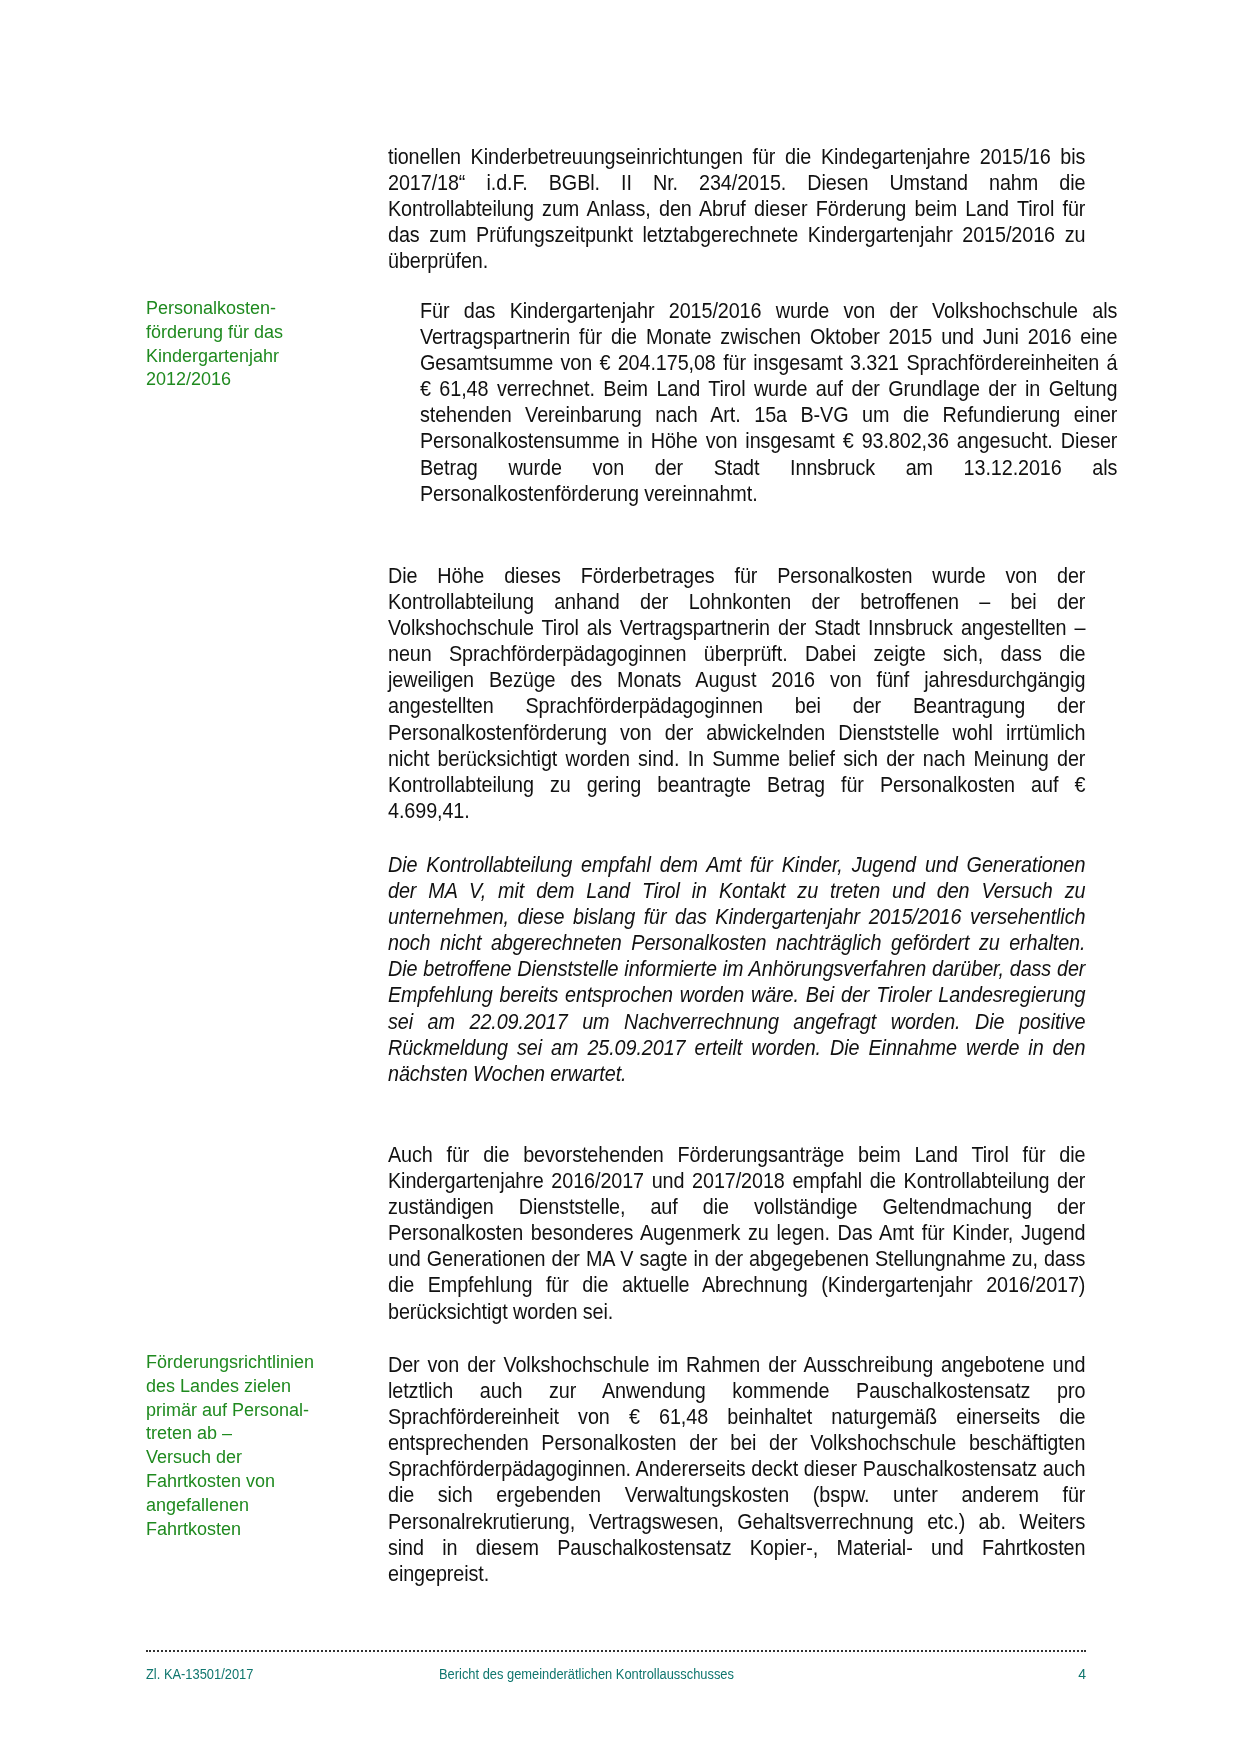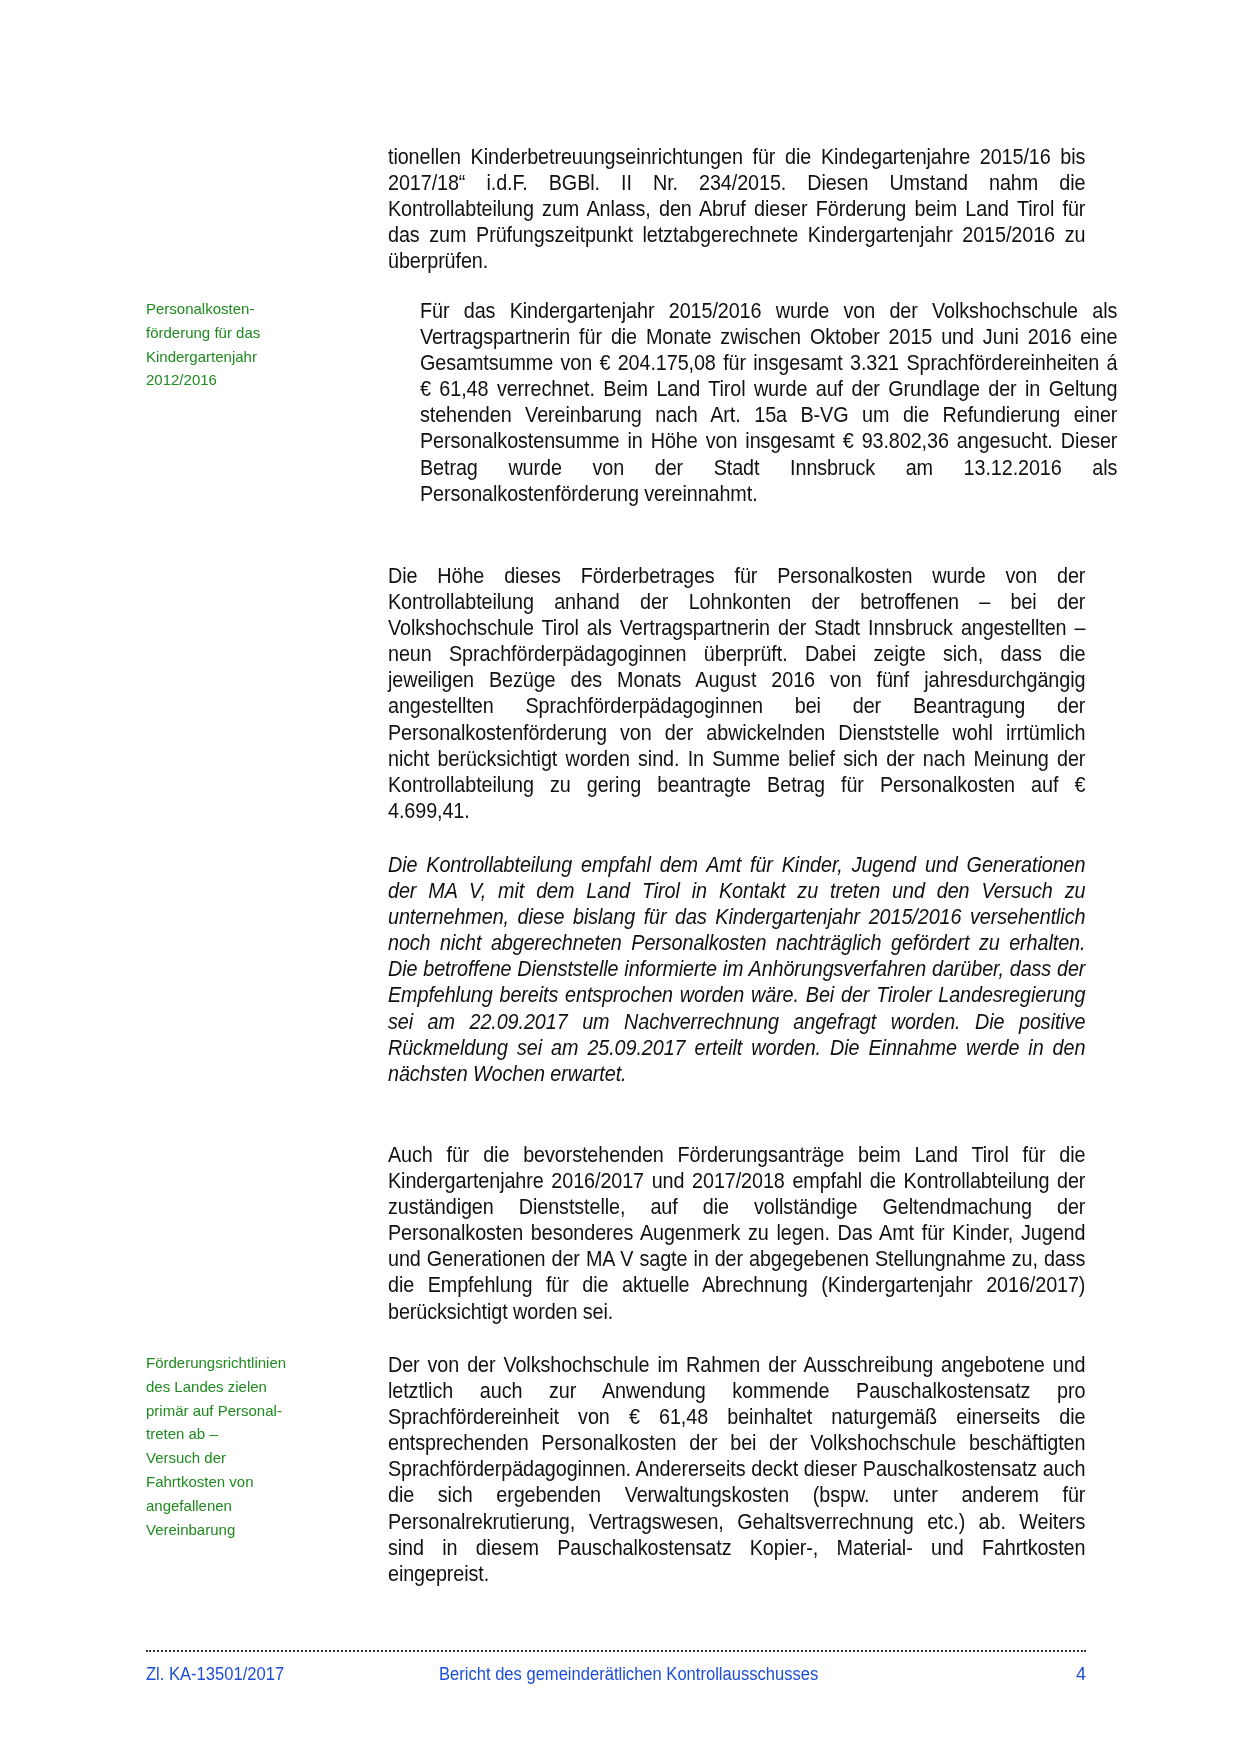--- a/index.html
+++ b/index.html
@@ -19,21 +19,21 @@
       position: absolute;
       left: 0; top: 0;
       width: 1241px;
       height: 1754px;
     }
     .margin-note {
       position: absolute;
       left: 146px;
       width: 220px;
       color: #1f8a1f;
-      font-size: 15px;
+      font-size: 18px;
       line-height: 23.8px;
       margin: 0;
     }
     .body-col {
       position: absolute;
       left: 388px;
       width: 698px;
     }
     .para {
       margin: 0;
@@ -53,23 +53,23 @@
       width: 940px;
       height: 0;
       border-top: 2px dotted #333333;
     }
     .footer {
       position: absolute;
       left: 146px;
       top: 1661px;
       width: 940px;
       height: 26px;
-      font-size: 18px;
+      font-size: 14px;
       line-height: 26px;
-      color: #1d4ed8;
+      color: #0f766e;
     }
     .footer .f-left {
       position: absolute;
       left: 0;
       top: 0;
       transform: scaleX(0.92);
       transform-origin: left top;
     }
     .footer .f-center {
       position: absolute;
@@ -97,21 +97,21 @@
   </p>
 
   <p class="margin-note" style="top:1351px;">
     <span>Förderungsrichtlinien</span><br>
     <span>des Landes zielen</span><br>
     <span>primär auf Personal-</span><br>
     <span>treten ab –</span><br>
     <span>Versuch der</span><br>
     <span>Fahrtkosten von</span><br>
     <span>angefallenen</span><br>
-    <span>Vereinbarung</span>
+    <span>Fahrtkosten</span>
   </p>
 
   <div class="body-col" style="top:144px;">
     <p class="para">tionellen Kinderbetreuungseinrichtungen für die Kindegartenjahre 2015/16 bis 2017/18“ i.d.F. BGBl. II Nr. 234/2015. Diesen Umstand nahm die Kontrollabteilung zum Anlass, den Abruf dieser Förderung beim Land Tirol für das zum Prüfungszeitpunkt letztabgerechnete Kin­dergartenjahr 2015/2016 zu überprüfen.</p>
   </div>
 
   <div class="body-col" style="top:298px;margin-left:32px;">
     <p class="para">Für das Kindergartenjahr 2015/2016 wurde von der Volkshochschule als Vertragspartnerin für die Monate zwischen Oktober 2015 und Juni 2016 eine Gesamtsumme von € 204.175,08 für insgesamt 3.321 Sprachfördereinheiten á € 61,48 verrechnet. Beim Land Tirol wurde auf der Grundlage der in Geltung stehenden Vereinbarung nach Art. 15a B-VG um die Refundierung einer Personalkostensumme in Höhe von insgesamt € 93.802,36 angesucht. Dieser Betrag wurde von der Stadt Innsbruck am 13.12.2016 als Personalkostenförderung ver­einnahmt.</p>
   </div>
 

